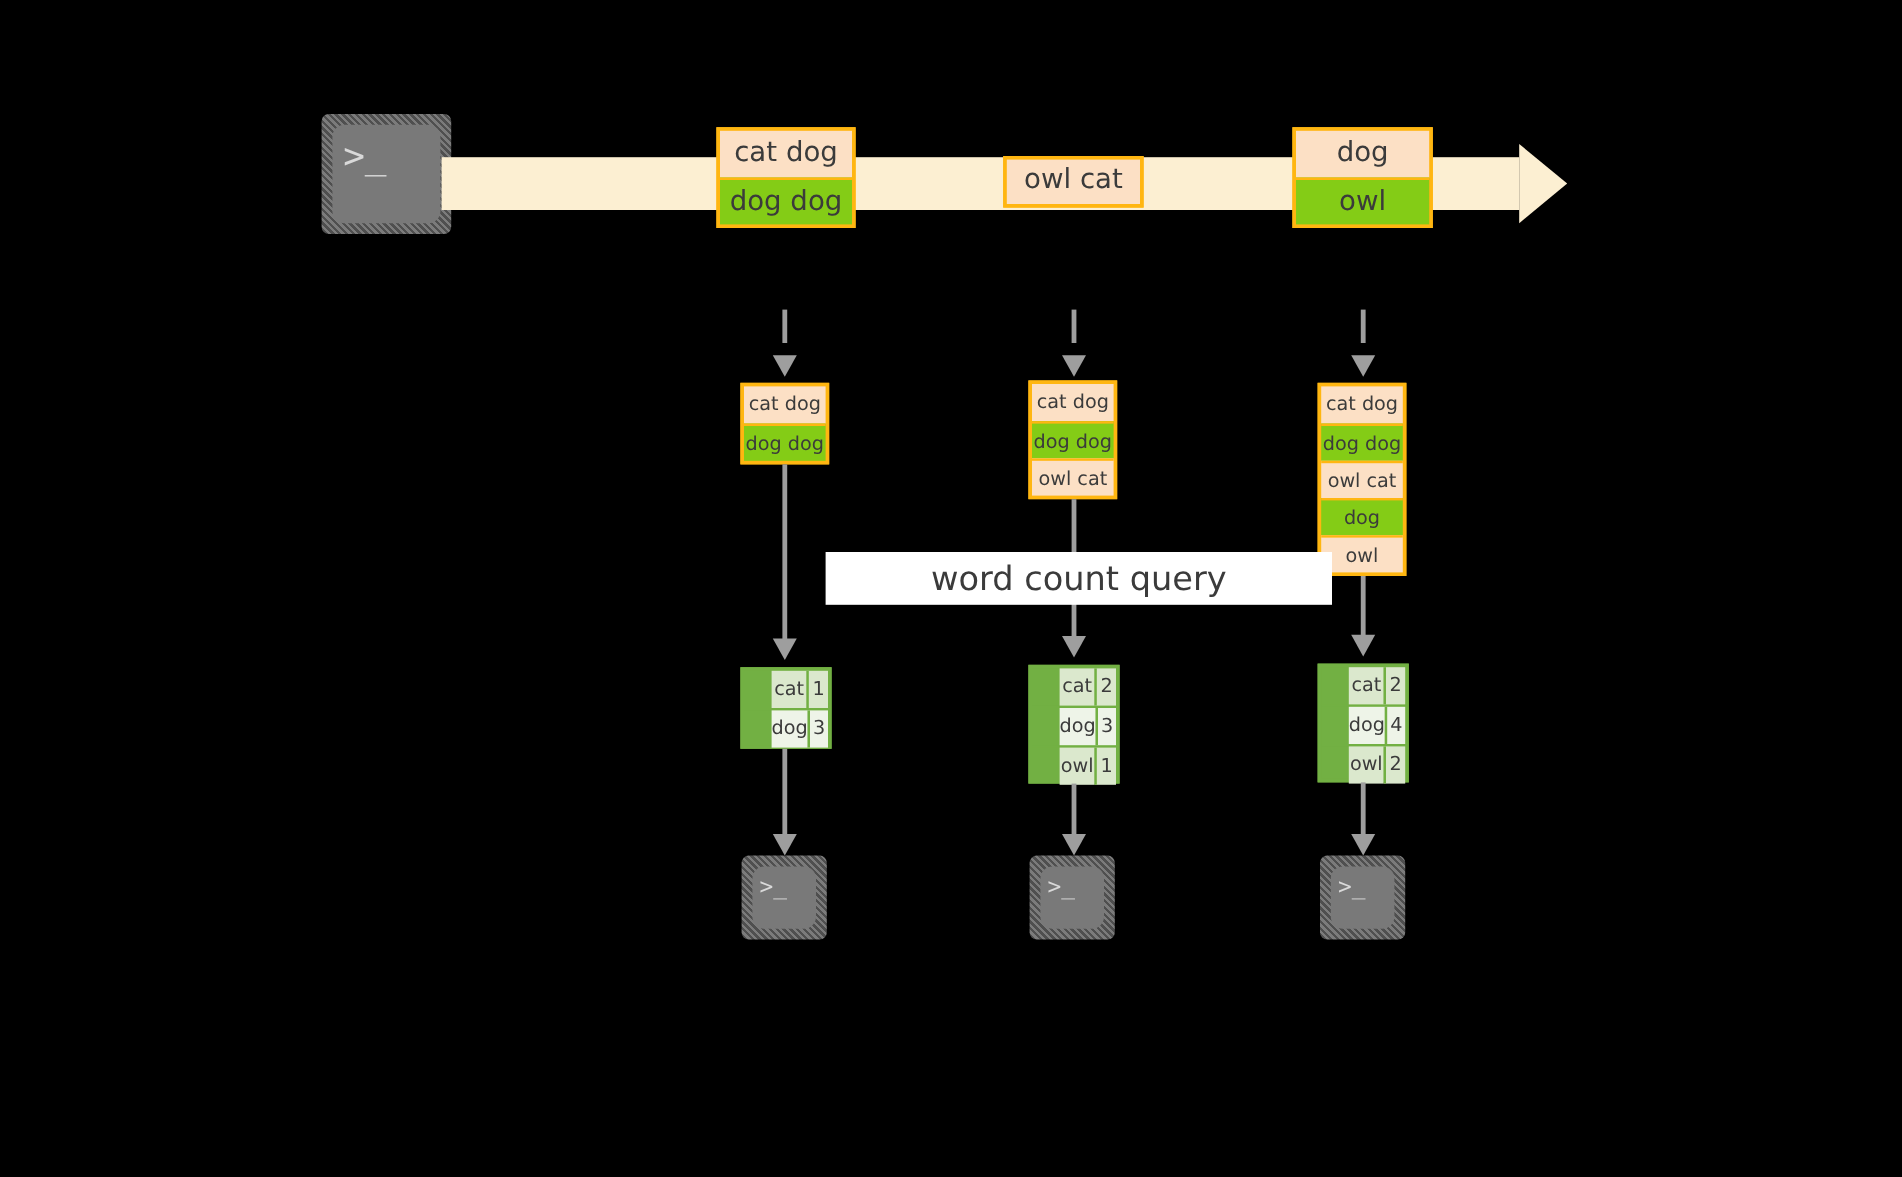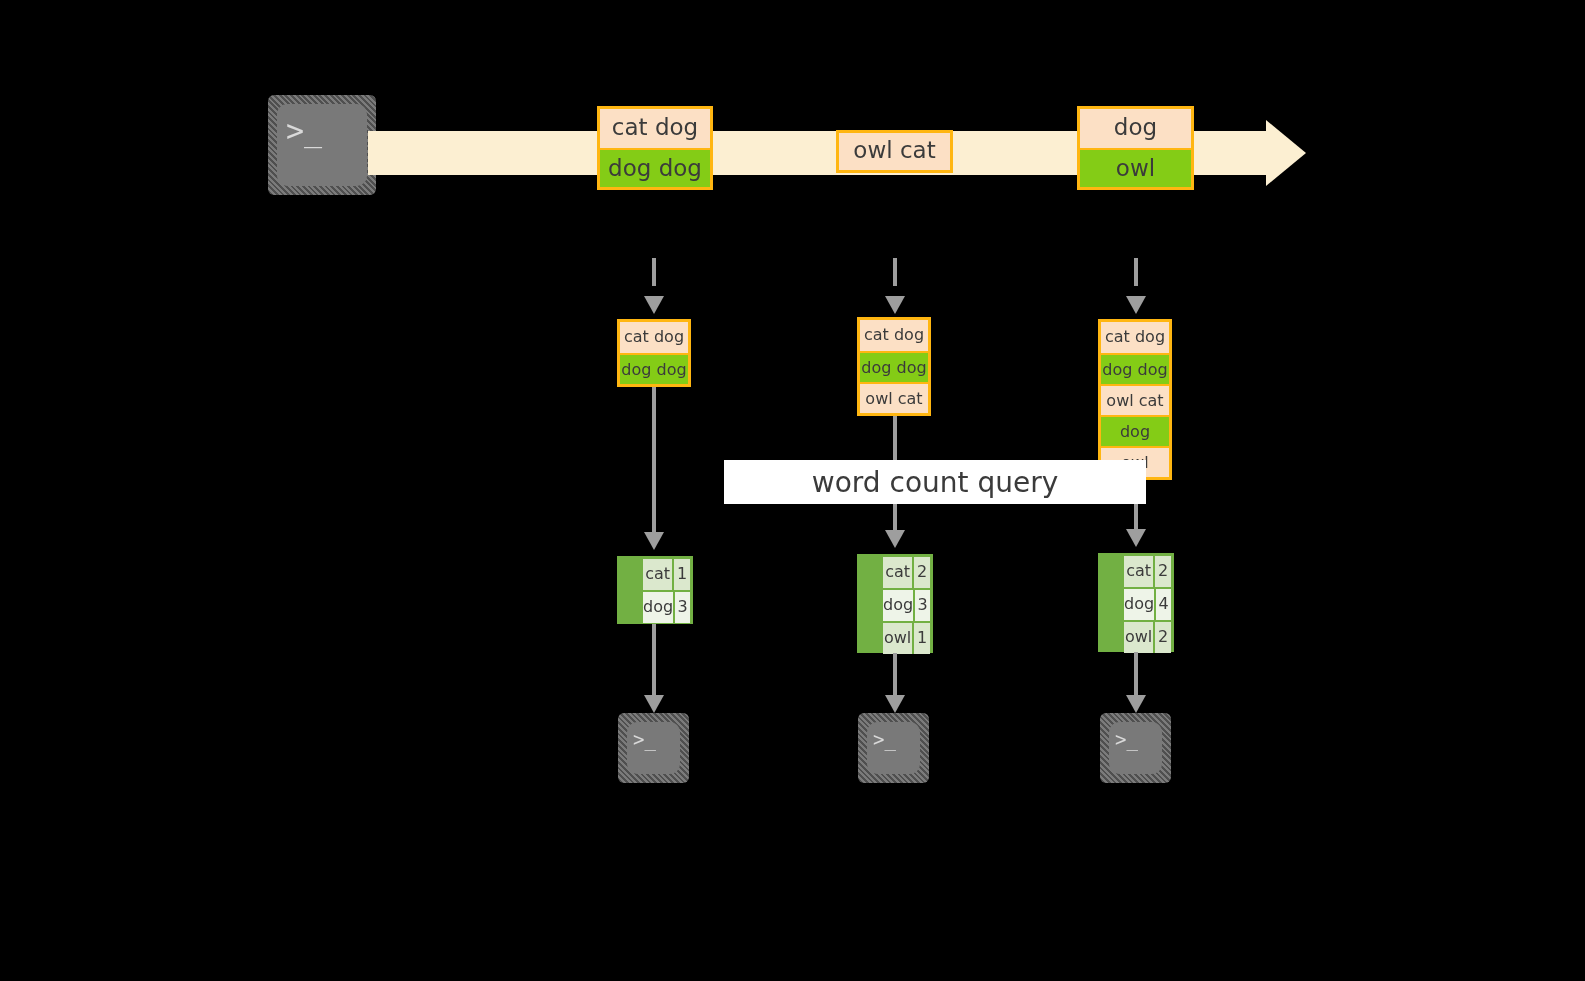--- a/index.html
+++ b/index.html
@@ -287,17 +287,17 @@
 
   <div class="conn" style="left:1134px; top:652px; height:50px;"></div>
   <div class="conn-head" style="left:1126px; top:695px;"></div>
 
   <div class="terminal small" style="left:1100px; top:713px; width:71px; height:70px;">
     <div class="screen">
       <div class="prompt">&gt;_</div>
     </div>
   </div>
 
-  <div class="banner" style="left:724px; top:460px; width:422px; height:44px;">
+  <div class="banner" style="left:688px; top:460px; width:422px; height:44px;">
     <span>word count query</span>
   </div>
 
 </div>
 
 </body></html>

